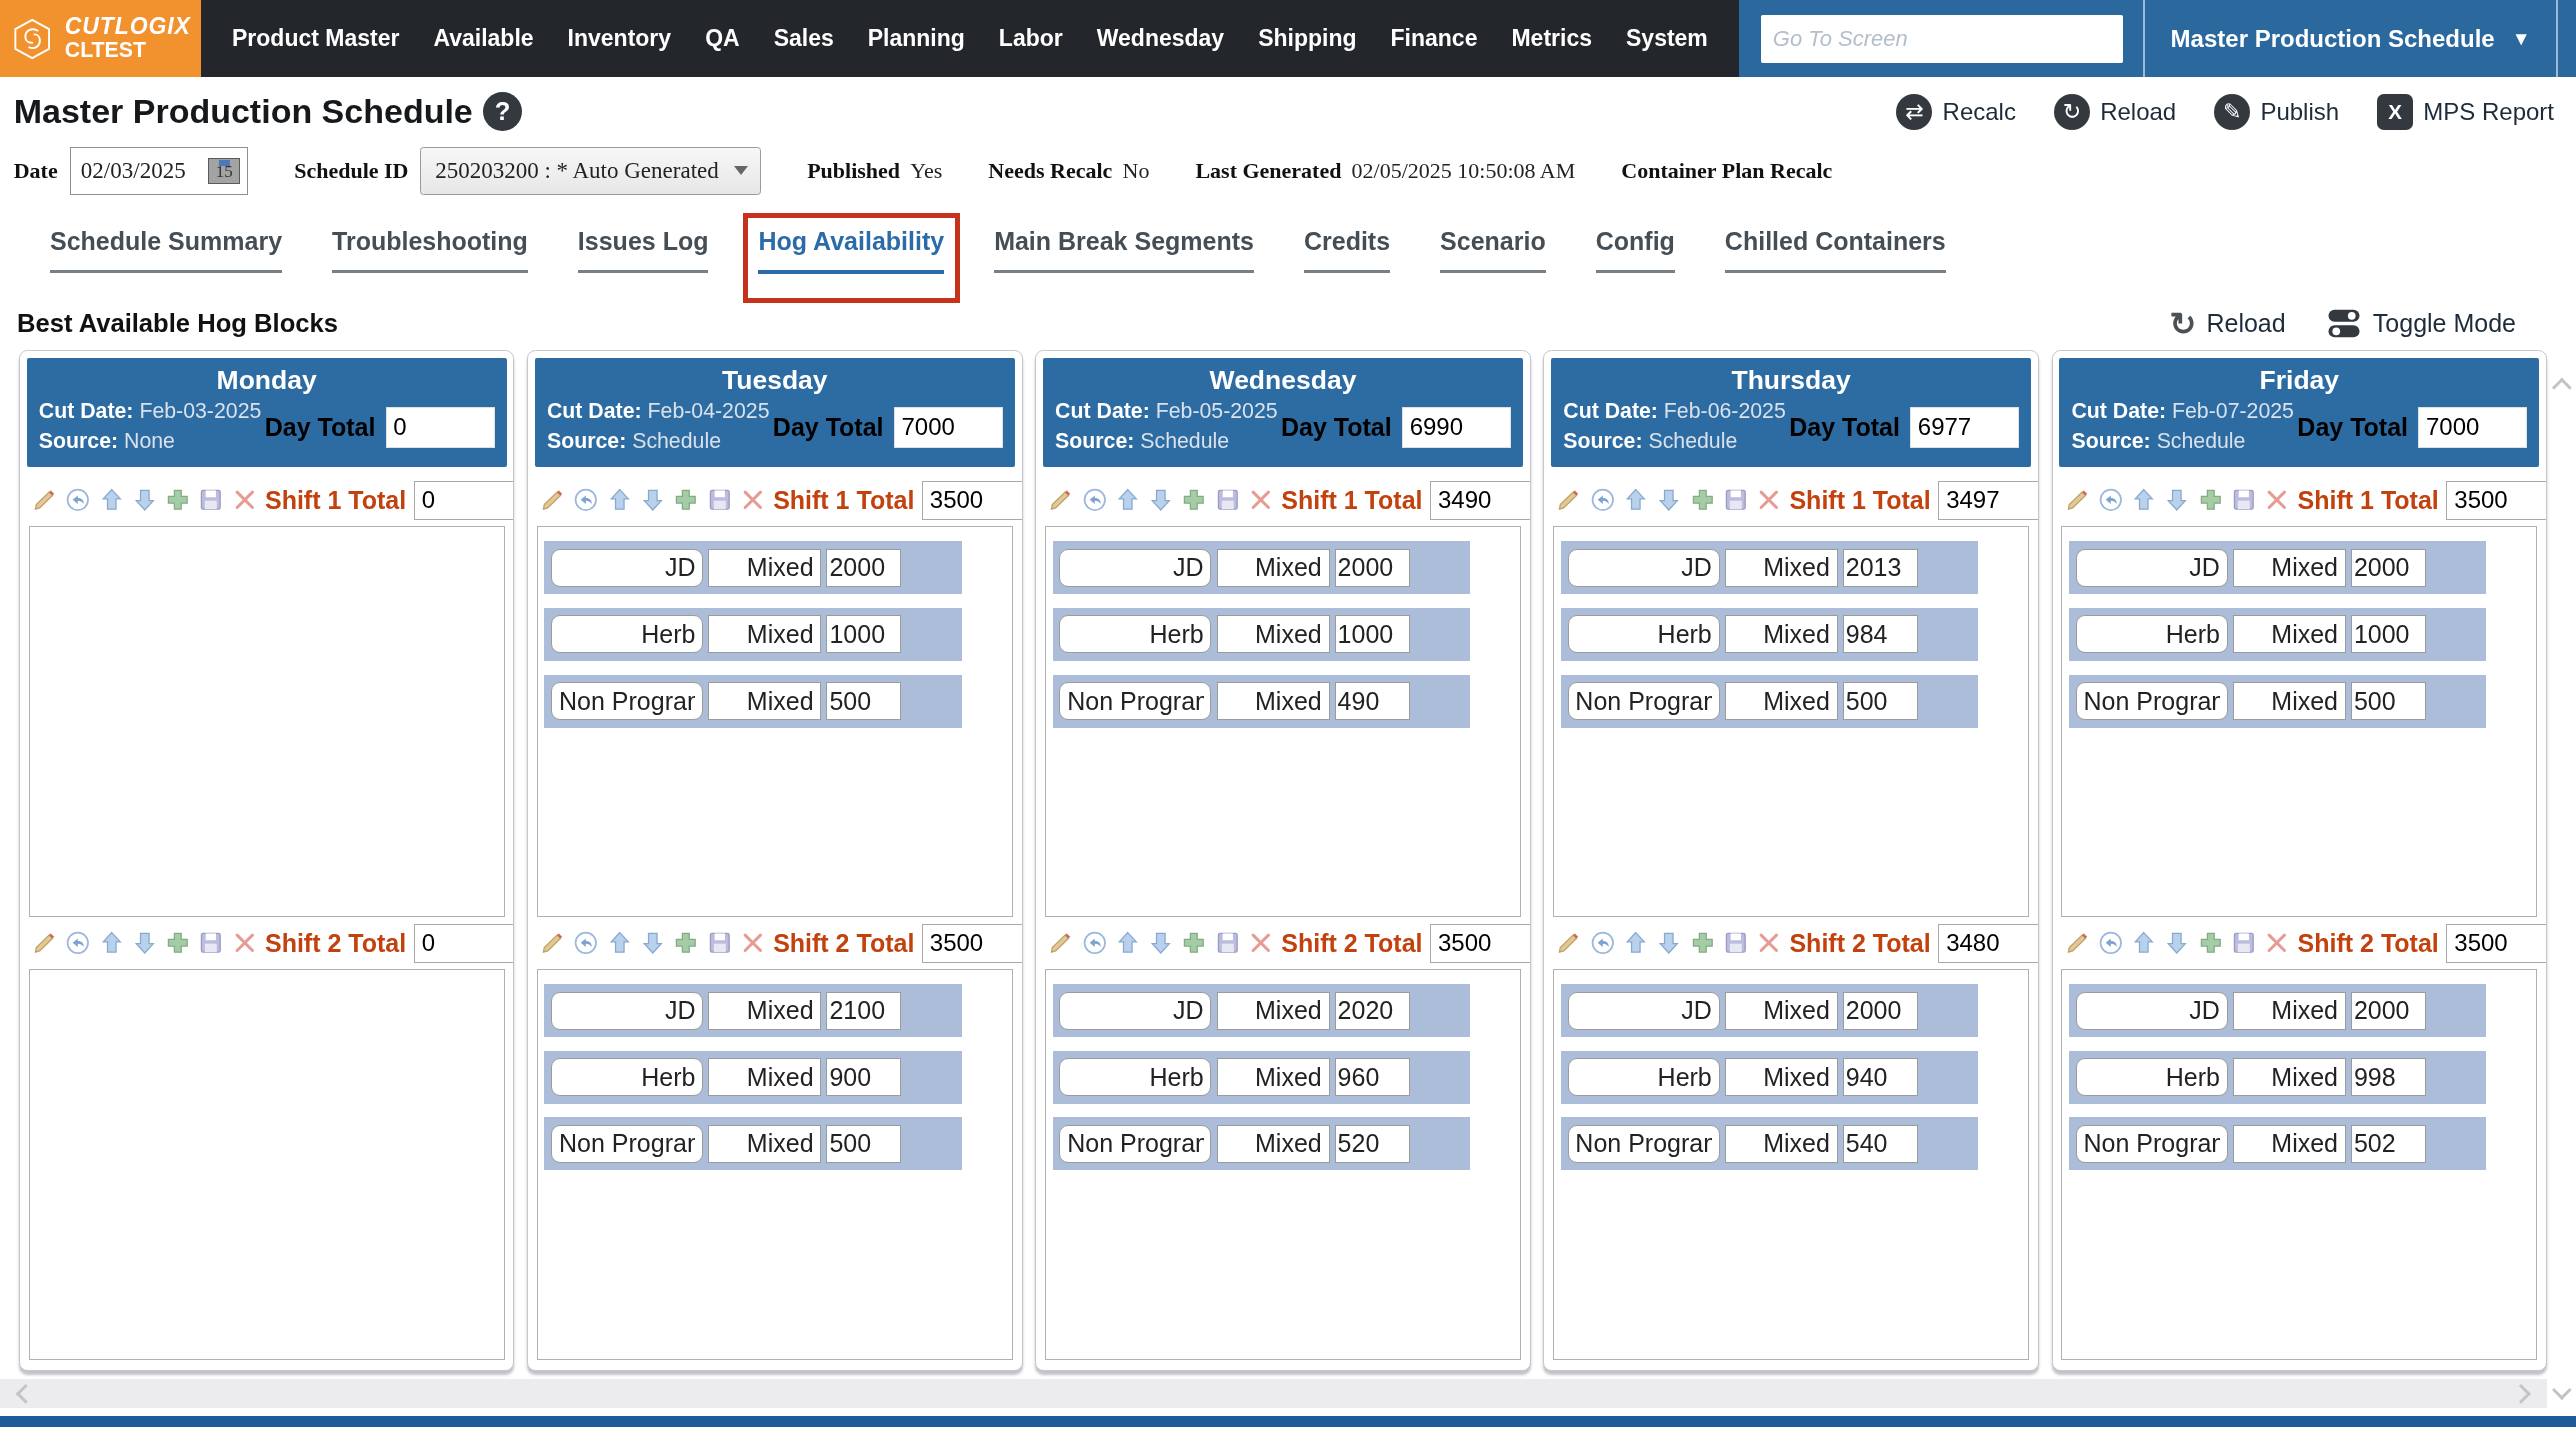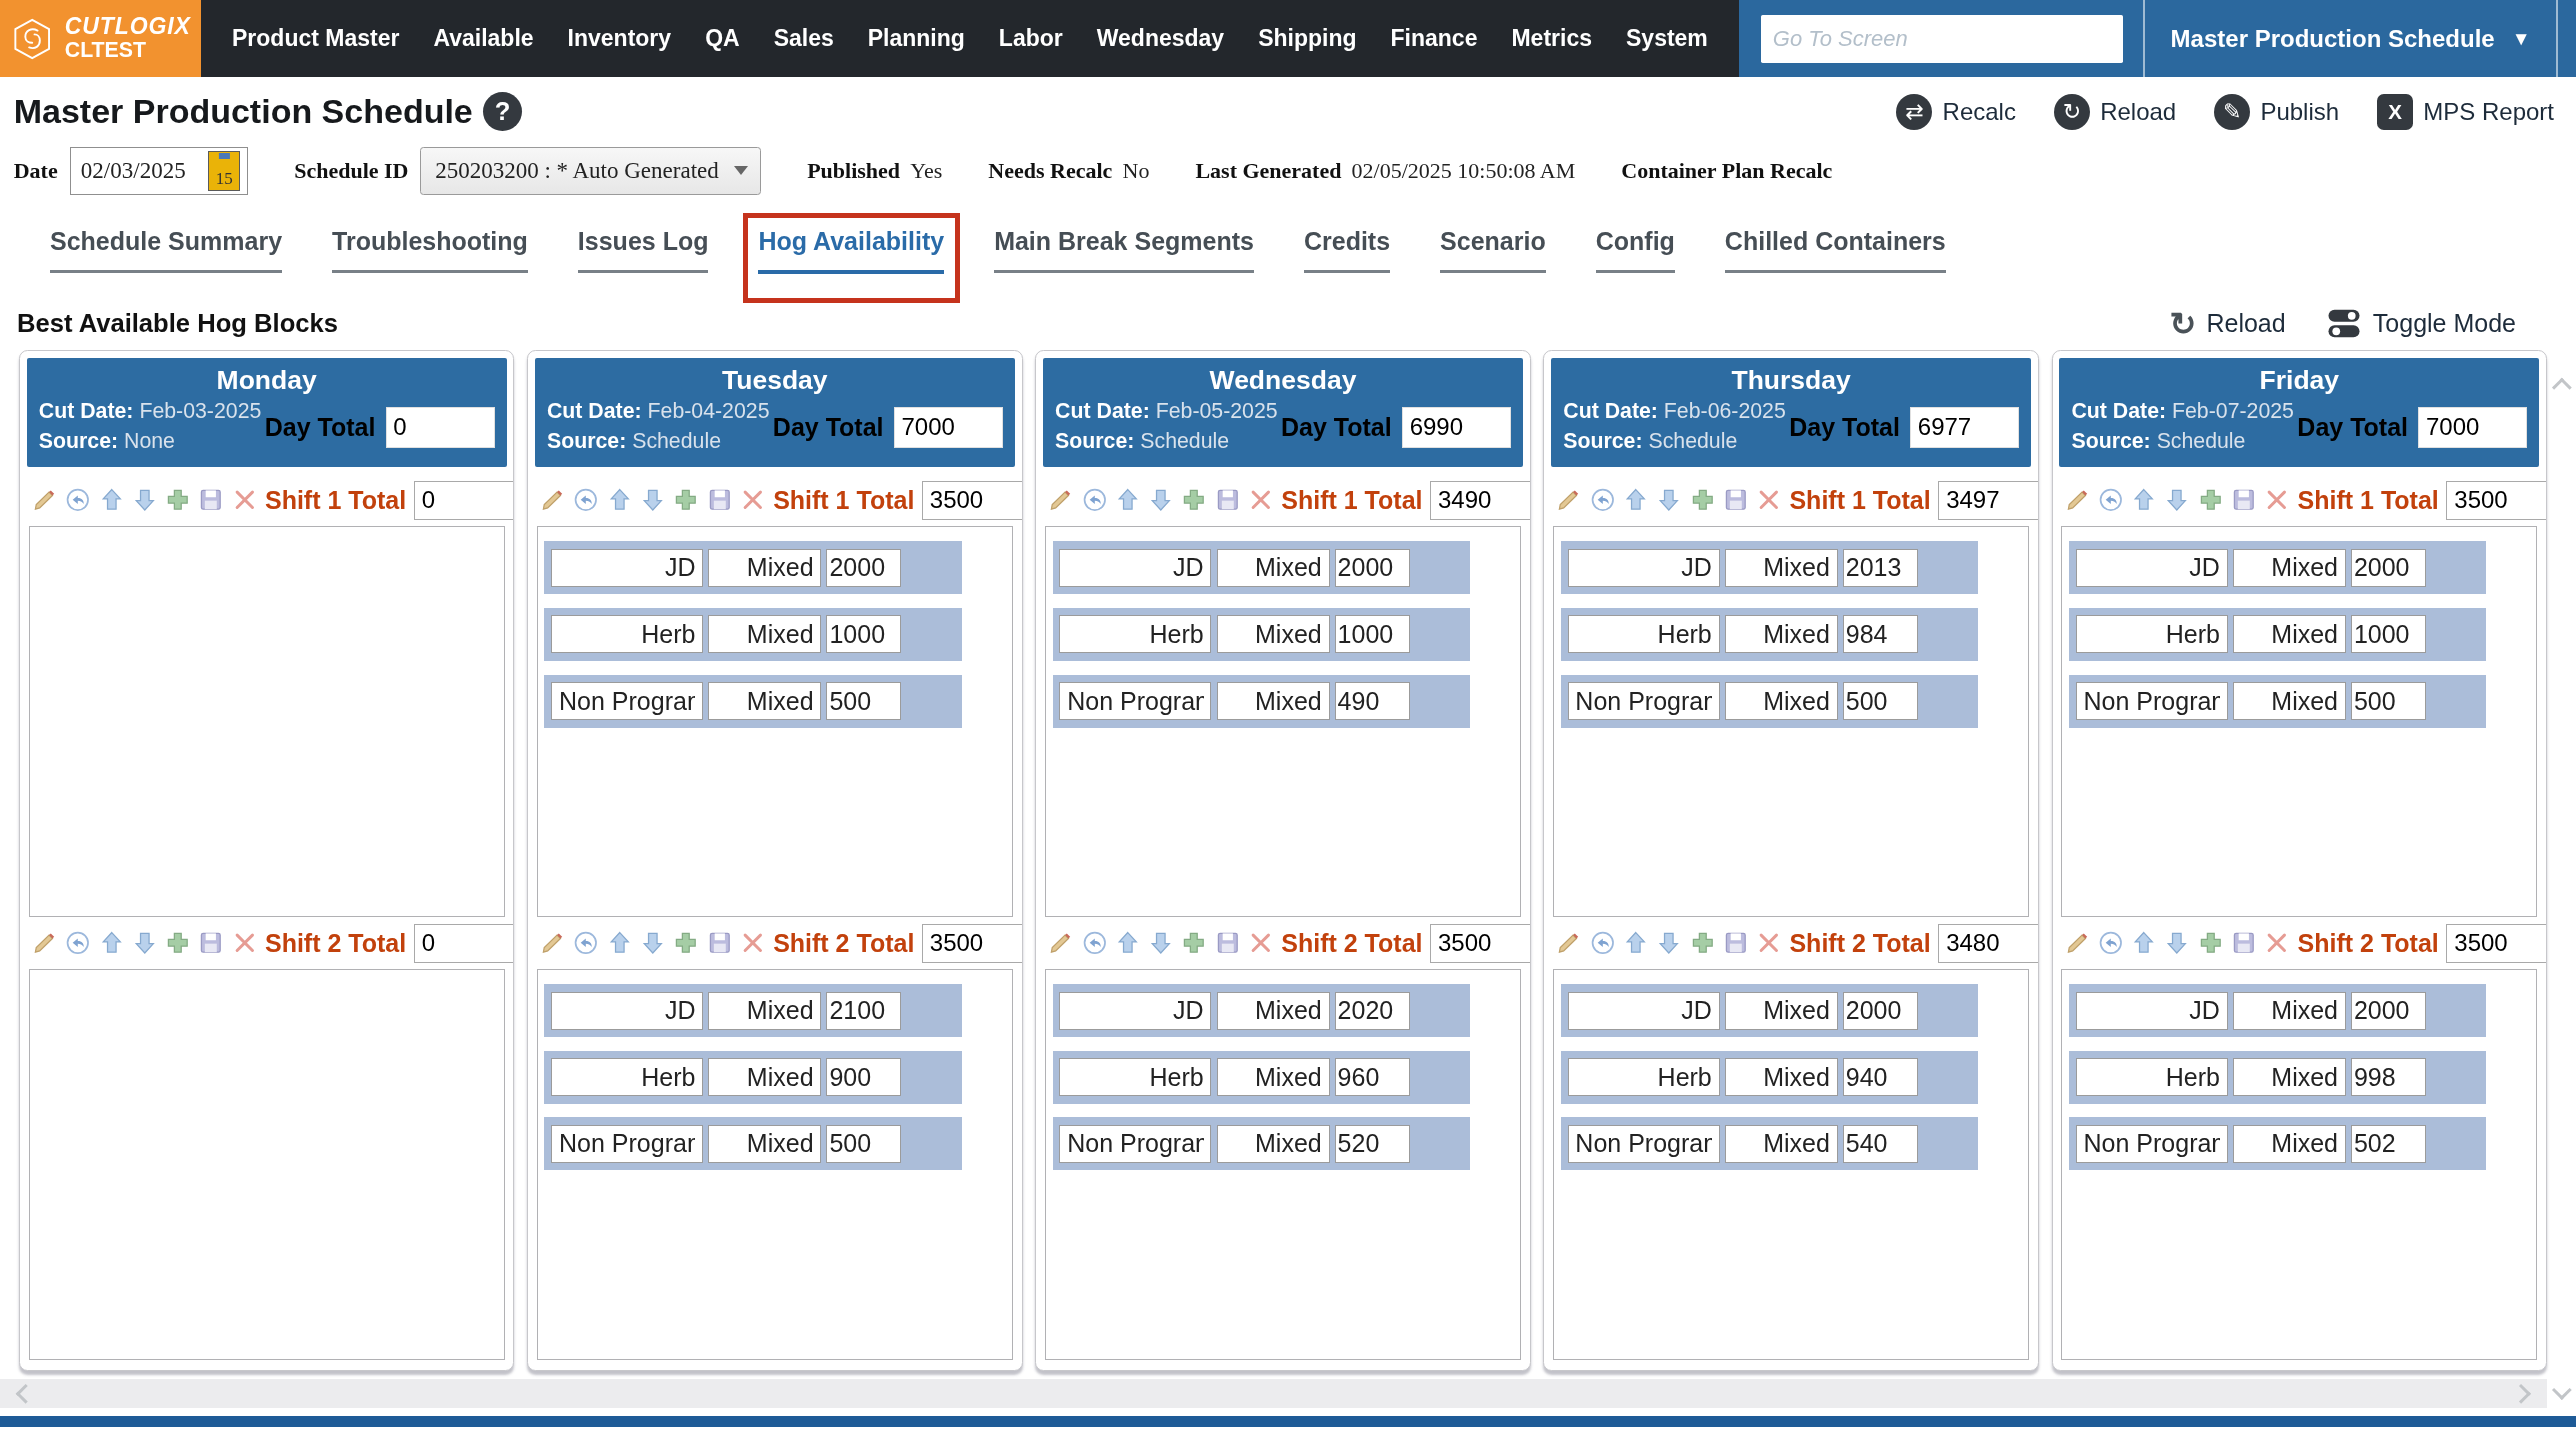--- a/index.html
+++ b/index.html
@@ -38,21 +38,21 @@
   .t-action-label { font-size:24px; color:#1d2b3a; }
 
   
   .filterbar { display:flex; align-items:center; padding:8.5px 22px 6.8px 13.7px;font-family:Liberation Serif, serif; }
   .f-label { font-size:22px; font-weight:bold; color:#111; white-space:nowrap; }
   .f-value { font-size:22px; color:#222; white-space:nowrap; margin-left:10.2px; }
   .f-gap { width:46px; flex:none; }
   .date-box { display:flex; align-items:center; border:1.7px solid #8f8f8f; background:#fff;
               height:48px; padding:0 6.8px 0 10.2px; margin-left:12px; gap:8.5px; }
   .date-box input { border:none; width:119px; font-size:23px; font-family:inherit; color:#222; }
-  .cal-icon { width:32px; height:40px; border:1.7px solid #5a5a5a; background:#eab308; position:relative;
+  .cal-icon { width:32px; height:26px; border:1.7px solid #5a5a5a; background:#a3a3a3; position:relative;
               display:flex; align-items:flex-end; justify-content:center; cursor:pointer; }
   .cal-icon::before { content:""; position:absolute; top:1.7px; left:50%; transform:translateX(-50%);
                       width:10.2px; height:6px; background:#4a78b8; }
   .cal-day { font-size:17px; color:#333; line-height:1.3; }
   .sched-select { display:flex; align-items:center; height:48px; border:1.7px solid #9a9a9a; border-radius:3.4px;
                   background:linear-gradient(#f7f7f7,#e7e7e7); padding:0 12px 0 13.7px; margin-left:12px;
                   gap:15.4px; cursor:pointer; }
   .sched-select-value { font-size:23px; color:#222; white-space:nowrap; }
   .sel-caret { width:0; height:0; border-left:7.7px solid transparent; border-right:7.7px solid transparent;
                border-top:9.4px solid #666; }
@@ -93,21 +93,21 @@
   .shift { flex:1; display:flex; flex-direction:column; min-height:0; }
   .shift-toolbar { display:flex; align-items:center; gap:7.7px; padding:6.8px 10.2px 6.8px 12px; flex:none; }
   .tool-icon { width:25.6px; height:25.6px; cursor:pointer; flex:none; }
   .shift-total-label { margin-left:auto; font-size:25px; font-weight:bold; color:#c2410c; white-space:nowrap; }
   .shift-total-input { width:108px; height:39px; border:1.7px solid #a9a9a9; font-size:24px;
                        padding:0 6.8px; font-family:inherit; flex:none; }
   .rows-box { flex:1; border:0.9px solid #b1b1b4; margin:0 8.5px; background:#fff; overflow:hidden; }
   .row-strip { display:flex; align-items:center; gap:5.1px; background:#abbdd9; height:53px;
                margin:13.7px 50px 0 6.8px; padding-left:6.8px; }
   .row-strip input { border:0.9px solid #9b9b9b; height:38px; font-size:25px; font-family:inherit; color:#222; }
-  .in-name  { width:152px; text-align:right; padding:0 6.8px; }
+  .in-name  { width:152px; text-align:right; padding:0 6.8px;border-radius:9px; }
   .in-mixed { width:113px; text-align:right; padding:0 6.8px; }
   .in-qty   { width:75px;  text-align:left;  padding:0 2px; }
 
   
   .vscroll { position:absolute; right:1.7px; top:381px; width:24px; height:1016px;
              display:flex; flex-direction:column; justify-content:space-between; align-items:center; }
   .chev { width:13.7px; height:13.7px; border-right:3.4px solid #c2c5c8; border-bottom:3.4px solid #c2c5c8; cursor:pointer; }
   .chev.up { transform:rotate(-135deg); }
   .chev.down { transform:rotate(45deg); }
   .chev.left { transform:rotate(135deg); }

